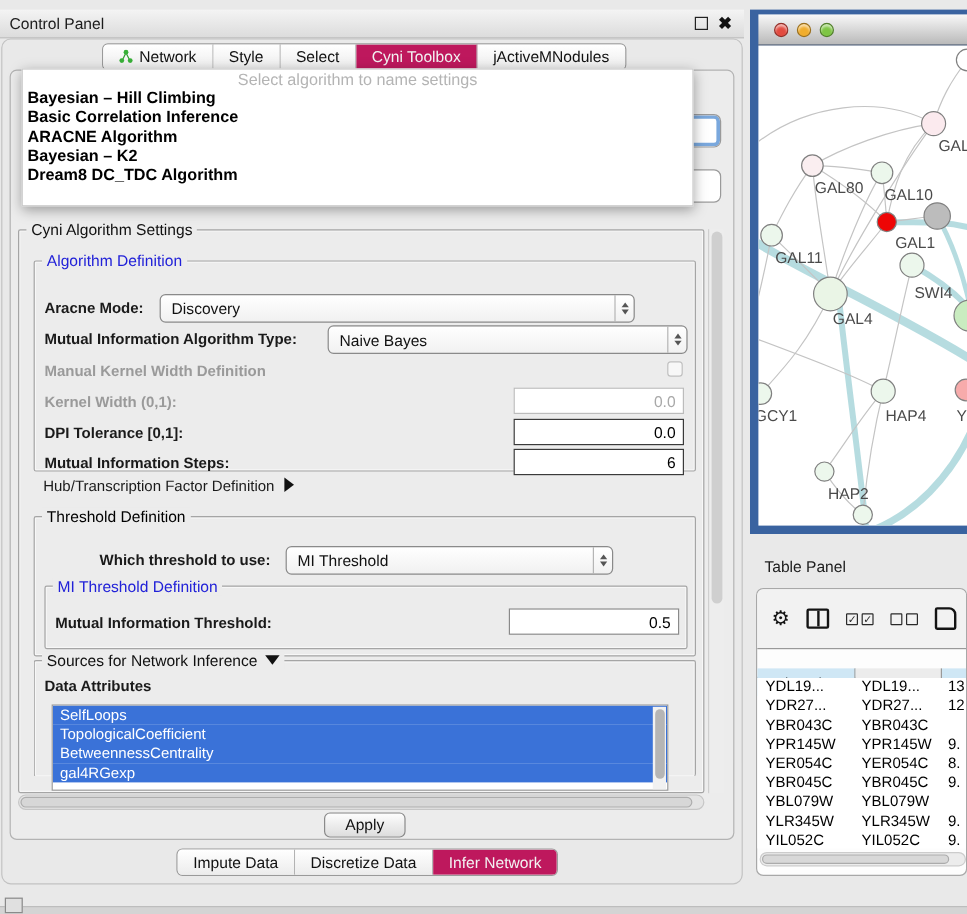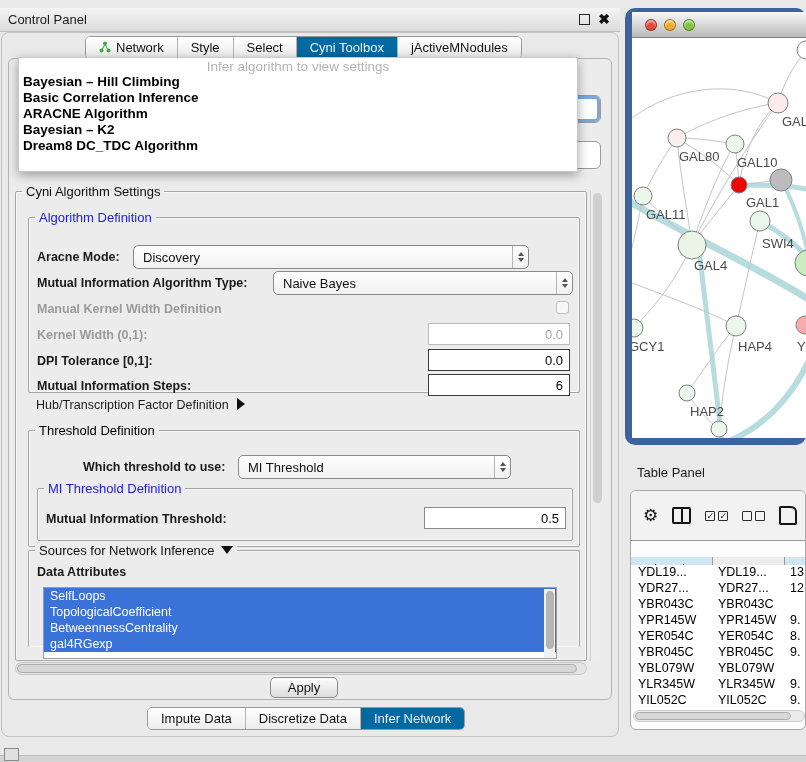--- a/index.html
+++ b/index.html
@@ -17,21 +17,21 @@
   .cp-title { font-size:13px; color:#1c1c1c; padding-left:8px; flex:1; }
   .float-icon { width:11px; height:11px; border:1.6px solid #222; margin-right:8px; }
   .close-icon { font-size:14px; font-weight:bold; color:#111; margin-right:10px; line-height:11px; }
 
   .tabbar { position:absolute; left:85px; top:28px; display:flex;
     border:1px solid #9a9a9a; border-radius:5px; overflow:hidden; background:#fff; height:23px; }
   .tab { padding:3px 13px 0 13px; font-size:13px; color:#111;
     background:linear-gradient(#ffffff,#ececec); border-right:1px solid #b3b3b3;
     display:flex; align-items:flex-start; gap:5px; white-space:nowrap; }
   .tab:last-child { border-right:none; }
-  .tab.sel { background:#0369a1; color:#f2f2f2; }
+  .tab.sel { background:#be185d; color:#f2f2f2; }
   .net-glyph { width:12px; height:12px; margin-top:1px; }
 
   .cp-body { position:absolute; left:8px; top:50px; width:604px; height:642px;
     background:#ececec; border:1px solid #b3b3b3; border-radius:6px; }
 
   
   .hidden-combo { position:absolute; height:28px; border:1px solid #9a9a9a; border-radius:6px;
     background:#fff; }
   .hc1 { left:540px; top:36px; width:52px; box-shadow:inset 0 0 0 3px #7aa8dd; }
   .hc2 { left:540px; top:82px; width:52px; }
@@ -97,21 +97,21 @@
 
   
   .algo-popup { position:absolute; left:18px; top:49px; width:560px; height:115px;
     background:#fff; border:1px solid #c9c9c9; box-shadow:0 3px 10px rgba(0,0,0,.35); z-index:50; }
   .algo-placeholder { font-size:13.5px; color:#b4b4b4; text-align:center; height:16px; padding-top:1px; }
   .algo-opt { font-size:13.5px; color:#000; height:16px; padding-left:4px; white-space:nowrap;font-weight:bold; }
   .algo-opt.hl { font-weight:bold; }
 
   
   #network-window { position:absolute; left:625px; top:8px; width:181px; height:437px;
-    background:#3a63a0;border-radius:10px; }
+    background:#3a63a0; }
   .nw-titlebar { position:absolute; left:7px; top:4px; width:174px; height:26px;
     background:linear-gradient(#f8f8f8,#b9b9b9); border-bottom:1px solid #808080; }
   .tl { position:absolute; top:7px; width:12px; height:12px; border-radius:50%;
     border:1px solid rgba(0,0,0,.35); box-shadow:inset 0 2px 2px rgba(255,255,255,.6); }
   .tl.red { left:13px; background:#e24b40; }
   .tl.yellow { left:32px; background:#f0ad2d; }
   .tl.green { left:51px; background:#7ec544; }
   .nw-canvas { position:absolute; left:7px; top:30px; width:174px; height:400px; background:#fff; overflow:hidden; }
   .nw-canvas svg text { font-family:"Liberation Sans",sans-serif; font-size:13px; fill:#4a4a4a; }
 
@@ -289,21 +289,21 @@
         </div>
       <div class="tab">
           <span>Discretize Data</span>
         </div>
       <div class="tab sel">
           <span>Infer Network</span>
         </div>
     </div>
 
     <div class="algo-popup">
-      <div class="algo-placeholder">Infer algorithm to view settings</div>
+      <div class="algo-placeholder">Select algorithm to name settings</div>
       <div id="algo-options">
           <div class="algo-opt">Bayesian – Hill Climbing</div>
           <div class="algo-opt">Basic Correlation Inference</div>
           <div class="algo-opt hl">ARACNE Algorithm</div>
           <div class="algo-opt">Bayesian – K2</div>
           <div class="algo-opt">Dream8 DC_TDC Algorithm</div>
         </div>
     </div>
   </div>
 

